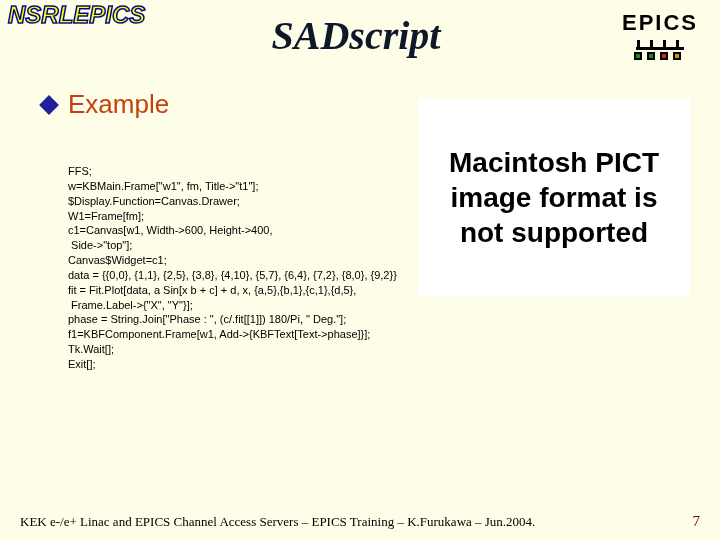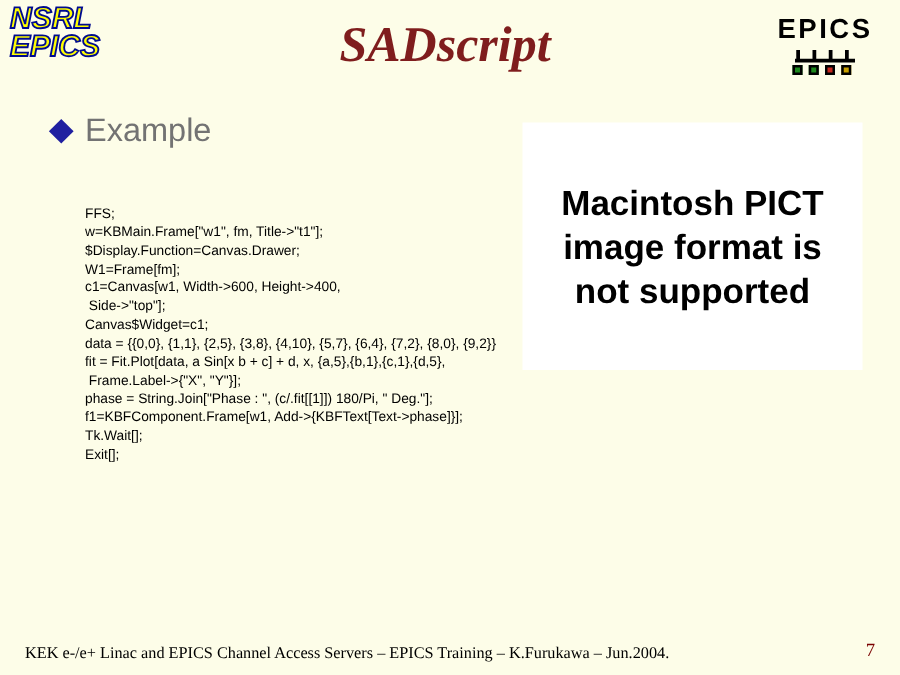--- a/index.html
+++ b/index.html
@@ -15,21 +15,21 @@
     width: 100%;
     height: 100%;
     position: relative;
     padding: 8px 20px 0 12px;
   }
   .logo-left {
     position: absolute;
     top: 4px;
     left: 8px;
     display: flex;
-    flex-direction: column;
+    flex-direction: row;
     line-height: 0.95;
   }
   .logo-nsrl {
     font-size: 24px;
     font-weight: 900;
     font-style: italic;
     color: #ffff00;
     -webkit-text-stroke: 1.5px #000b8e;
     letter-spacing: 0px;
     font-family: Arial Black, Arial, sans-serif;
@@ -84,40 +84,40 @@
     height: 8px;
     background: #000;
     position: absolute;
     top: 2px;
   }
   .title {
     text-align: center;
     font-size: 40px;
     font-style: italic;
     font-family: "Times New Roman", Times, serif;
-    color: #7f1d1d;
+    color: #0f172a;
     margin-top: 4px;
   }
   .section {
     margin-top: 30px;
     margin-left: 30px;
     display: flex;
     align-items: center;
     gap: 12px;
   }
   .bullet-diamond {
     width: 14px;
     height: 14px;
     background: #2020a0;
     transform: rotate(45deg);
     flex-shrink: 0;
   }
   .section-label {
     font-size: 26px;
-    color: #737373;
+    color: #c2410c;
     font-family: Arial, sans-serif;
   }
   .code-area {
     position: absolute;
     top: 164px;
     left: 68px;
     right: 30px;
     font-size: 11px;
     line-height: 1.35;
     color: #000;

